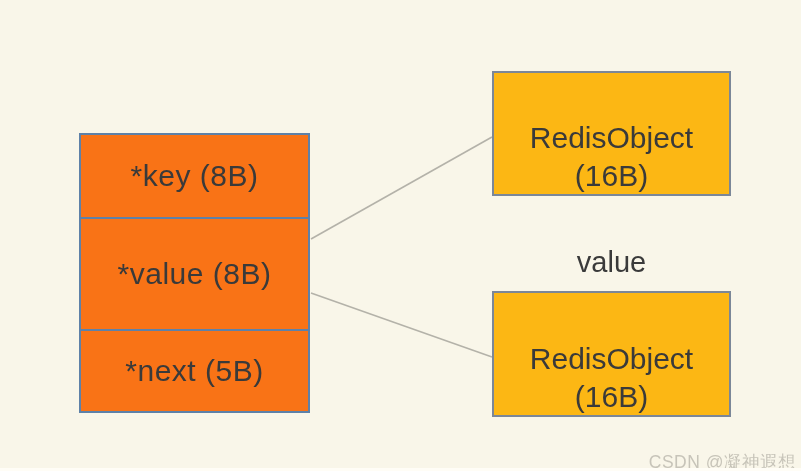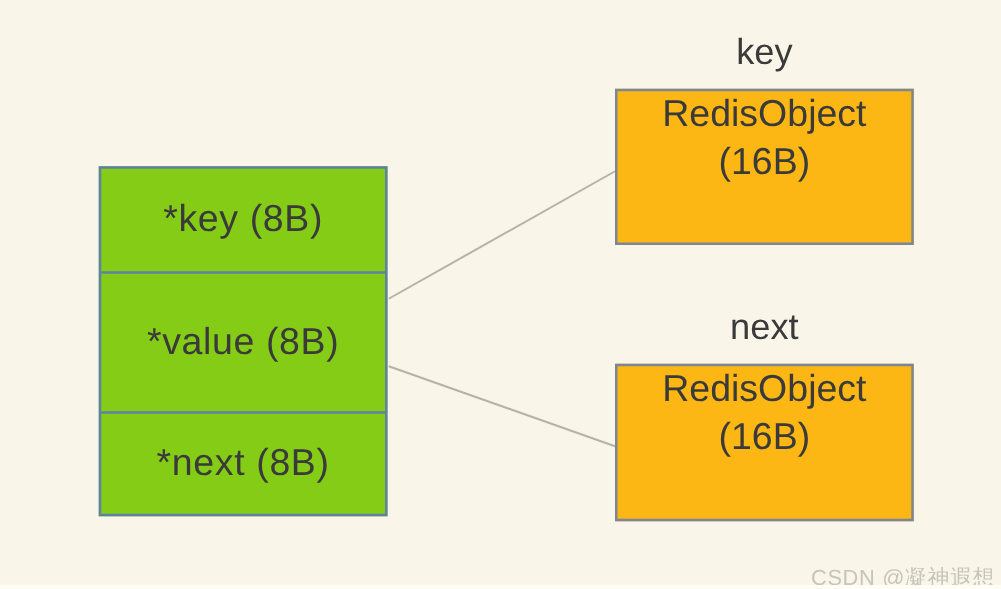--- a/index.html
+++ b/index.html
@@ -22,21 +22,21 @@
     height: 3px;
     background: #fffdf6;
   }
   
   .struct-box {
     position: absolute;
     left: 79px;
     top: 133px;
     width: 231px;
     height: 280px;
-    background: #84cc16;
+    background: #f97316;
     border: 2px solid #5e81a8;
     box-sizing: border-box;
     display: flex;
     flex-direction: column;
   }
   .struct-cell {
     display: flex;
     align-items: center;
     justify-content: center;
     font-size: 30px;
@@ -73,21 +73,21 @@
   .obj-box {
     position: absolute;
     left: 492px;
     width: 239px;
     background: #fcb714;
     border: 2px solid #7b8798;
     box-sizing: border-box;
     display: flex;
     flex-direction: column;
     align-items: center;
-    justify-content: flex-start;
+    justify-content: flex-end;
     font-size: 30px;
     line-height: 1.25;
     color: #3a3a3a;
     text-align: center;
   }
   .obj-box.key-box { top: 71px; height: 125px; }
   .obj-box.value-box { top: 291px; height: 126px; }
   
   .watermark {
     position: absolute;
@@ -109,31 +109,30 @@
   </svg>
 
   <div class="struct-box">
     <div class="struct-cell row0">
       <span>*key (8B)</span>
     </div>
     <div class="struct-cell row1">
       <span>*value (8B)</span>
     </div>
     <div class="struct-cell row2">
-      <span>*next (8B)</span>
+      <span>*next (5B)</span>
     </div>
   </div>
 
-  <div class="obj-label key-label">key</div>
   <div class="obj-box key-box">
     <div>RedisObject</div>
     <div>(16B)</div>
   </div>
 
-  <div class="obj-label value-label">next</div>
+  <div class="obj-label value-label">value</div>
   <div class="obj-box value-box">
     <div>RedisObject</div>
     <div>(16B)</div>
   </div>
 
   <div class="watermark">CSDN @凝神遐想</div>
 
   <div class="bottom-strip"></div>
 </div>
 

